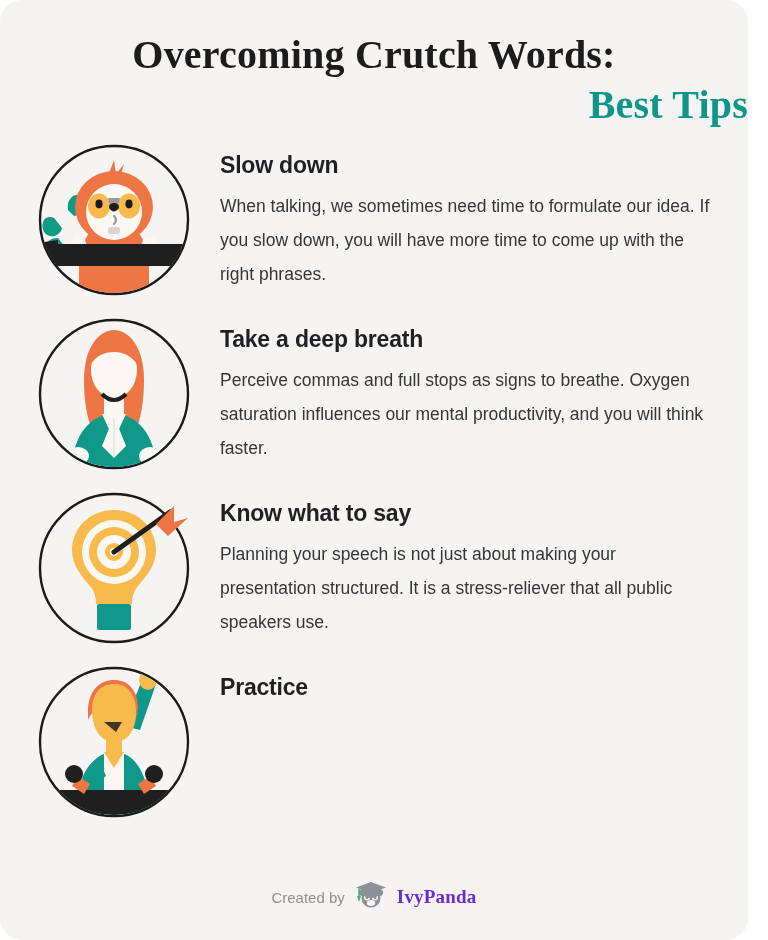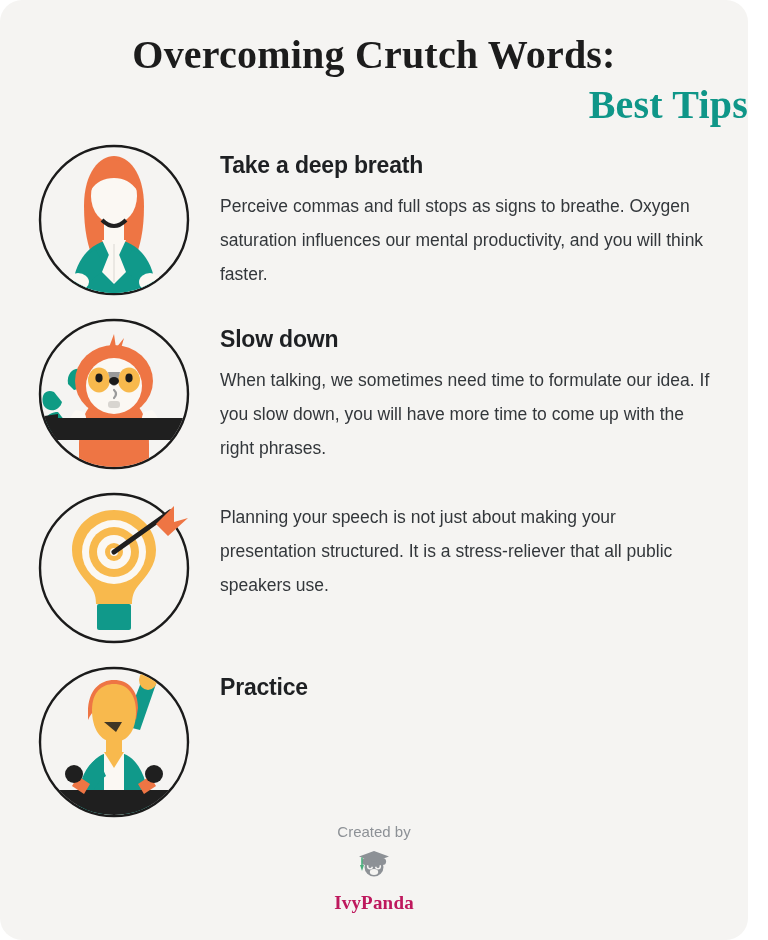--- a/index.html
+++ b/index.html
@@ -81,46 +81,91 @@
   
   .footer {
     position: absolute;
     left: 0;
     right: 0;
     bottom: 26px;
     display: flex;
     align-items: center;
     justify-content: center;
     gap: 9px;
-    flex-direction: column;
   }
   .footer-text {
     font-size: 15px;
     color: #8d9196;
   }
   .brand-name {
     font-family: "Liberation Serif", serif;
     font-weight: bold;
     font-size: 19px;
-    color: #be185d;
+    color: #6d28d9;
     letter-spacing: .2px;
   }
   .brand-logo { display: block; }
 </style>
 </head>
 <body>
 
 <div class="card">
 
   <div class="title-block">
     <div class="title-line">Overcoming Crutch Words:</div>
     <div class="title-line accent">Best Tips</div>
   </div>
 
   <div class="tips">
+
+    <div class="tip">
+      <div class="tip-icon">
+        <svg viewBox="0 0 152 152" xmlns="http://www.w3.org/2000/svg">
+          <circle cx="76" cy="76" r="74" fill="none" stroke="#1b1b1b" stroke-width="2.4"></circle>
+          <clipPath id="c1">
+              <circle cx="76" cy="76" r="73"></circle>
+            </clipPath>
+          <g clip-path="url(#c1)">
+
+            <path d="M16 74 C6 70 2 80 6 88 C12 96 22 92 24 84 Z" fill="#0e9b84"></path>
+            <path d="M20 94 C8 94 4 104 10 112 C18 119 28 112 27 103 Z" fill="#0e9b84"></path>
+            <path d="M30 66 C28 54 38 48 44 52 C50 58 46 70 36 72 Z" fill="#0e9b84"></path>
+
+            <path d="M41 126 C41 96 55 76 76 76 C97 76 111 96 111 126 L111 160 L41 160 Z" fill="#ee7544"></path>
+
+            <ellipse cx="76" cy="63" rx="39" ry="36" fill="#ee7544"></ellipse>
+
+            <path d="M70 32 L76 16 L78 30 L86 20 L82 34 Z" fill="#ee7544"></path>
+
+            <ellipse cx="76" cy="68" rx="28" ry="28" fill="#fbf8f3"></ellipse>
+
+            <ellipse cx="61" cy="62" rx="11" ry="12.5" fill="#f8b94d"></ellipse>
+            <ellipse cx="91" cy="62" rx="11" ry="12.5" fill="#f8b94d"></ellipse>
+            <ellipse cx="61" cy="60" rx="3.6" ry="4.4" fill="#1b1b1b"></ellipse>
+            <ellipse cx="91" cy="60" rx="3.6" ry="4.4" fill="#1b1b1b"></ellipse>
+
+            <path d="M70 54 L82 54 L79 66 Q76 70 73 66 Z" fill="#9a9a9a"></path>
+            <ellipse cx="76" cy="63" rx="5" ry="4" fill="#1b1b1b"></ellipse>
+
+            <path d="M76 72 q4 4 0 8" fill="none" stroke="#9a9a9a" stroke-width="2.2" stroke-linecap="round"></path>
+            <rect x="70" y="83" width="12" height="7" rx="3" fill="#d8d5d0"></rect>
+
+            <path d="M38 92 q-8 6 -6 18 l16 2 q2 -12 -2 -18 Z" fill="#fbf8f3"></path>
+            <path d="M114 92 q8 6 6 18 l-16 2 q-2 -12 2 -18 Z" fill="#fbf8f3"></path>
+
+            <rect x="-6" y="100" width="164" height="22" fill="#1f1f1f"></rect>
+            <path d="M-6 100 L20 96 L20 122 L-6 122 Z" fill="#1f1f1f"></path>
+          </g>
+        </svg>
+      </div>
+      <div class="tip-body">
+        <h2 class="tip-heading">Slow down</h2>
+        <p class="tip-text">When talking, we sometimes need time to formulate our idea. If you slow down, you will have more time to come up with the right phrases.</p>
+      </div>
+    </div>
 
     <div class="tip">
       <div class="tip-icon">
         <svg viewBox="0 0 152 152" xmlns="http://www.w3.org/2000/svg">
           <circle cx="76" cy="76" r="74" fill="none" stroke="#1b1b1b" stroke-width="2.4"></circle>
           <clipPath id="c2">
               <circle cx="76" cy="76" r="73"></circle>
             </clipPath>
           <g clip-path="url(#c2)">
             <ellipse cx="76" cy="140" rx="34" ry="12" fill="#bfe3dc"></ellipse>
@@ -154,84 +199,39 @@
       <div class="tip-body">
         <h2 class="tip-heading">Take a deep breath</h2>
         <p class="tip-text">Perceive commas and full stops as signs to breathe. Oxygen saturation influences our mental productivity, and you will think faster.</p>
       </div>
     </div>
 
     <div class="tip">
       <div class="tip-icon">
         <svg viewBox="0 0 152 152" xmlns="http://www.w3.org/2000/svg">
           <circle cx="76" cy="76" r="74" fill="none" stroke="#1b1b1b" stroke-width="2.4"></circle>
-          <clipPath id="c1">
-              <circle cx="76" cy="76" r="73"></circle>
-            </clipPath>
-          <g clip-path="url(#c1)">
-
-            <path d="M16 74 C6 70 2 80 6 88 C12 96 22 92 24 84 Z" fill="#0e9b84"></path>
-            <path d="M20 94 C8 94 4 104 10 112 C18 119 28 112 27 103 Z" fill="#0e9b84"></path>
-            <path d="M30 66 C28 54 38 48 44 52 C50 58 46 70 36 72 Z" fill="#0e9b84"></path>
-
-            <path d="M41 126 C41 96 55 76 76 76 C97 76 111 96 111 126 L111 160 L41 160 Z" fill="#ee7544"></path>
-
-            <ellipse cx="76" cy="63" rx="39" ry="36" fill="#ee7544"></ellipse>
-
-            <path d="M70 32 L76 16 L78 30 L86 20 L82 34 Z" fill="#ee7544"></path>
-
-            <ellipse cx="76" cy="68" rx="28" ry="28" fill="#fbf8f3"></ellipse>
-
-            <ellipse cx="61" cy="62" rx="11" ry="12.5" fill="#f8b94d"></ellipse>
-            <ellipse cx="91" cy="62" rx="11" ry="12.5" fill="#f8b94d"></ellipse>
-            <ellipse cx="61" cy="60" rx="3.6" ry="4.4" fill="#1b1b1b"></ellipse>
-            <ellipse cx="91" cy="60" rx="3.6" ry="4.4" fill="#1b1b1b"></ellipse>
-
-            <path d="M70 54 L82 54 L79 66 Q76 70 73 66 Z" fill="#9a9a9a"></path>
-            <ellipse cx="76" cy="63" rx="5" ry="4" fill="#1b1b1b"></ellipse>
-
-            <path d="M76 72 q4 4 0 8" fill="none" stroke="#9a9a9a" stroke-width="2.2" stroke-linecap="round"></path>
-            <rect x="70" y="83" width="12" height="7" rx="3" fill="#d8d5d0"></rect>
-
-            <path d="M38 92 q-8 6 -6 18 l16 2 q2 -12 -2 -18 Z" fill="#fbf8f3"></path>
-            <path d="M114 92 q8 6 6 18 l-16 2 q-2 -12 2 -18 Z" fill="#fbf8f3"></path>
-
-            <rect x="-6" y="100" width="164" height="22" fill="#1f1f1f"></rect>
-            <path d="M-6 100 L20 96 L20 122 L-6 122 Z" fill="#1f1f1f"></path>
-          </g>
-        </svg>
-      </div>
-      <div class="tip-body">
-        <h2 class="tip-heading">Slow down</h2>
-        <p class="tip-text">When talking, we sometimes need time to formulate our idea. If you slow down, you will have more time to come up with the right phrases.</p>
-      </div>
-    </div>
-
-    <div class="tip">
-      <div class="tip-icon">
-        <svg viewBox="0 0 152 152" xmlns="http://www.w3.org/2000/svg">
-          <circle cx="76" cy="76" r="74" fill="none" stroke="#1b1b1b" stroke-width="2.4"></circle>
 
           <path d="M76 18 C52 18 34 36 34 58 C34 74 44 84 52 94 C57 100 58 106 58 112 L94 112 C94 106 95 100 100 94 C108 84 118 74 118 58 C118 36 100 18 76 18 Z" fill="#f8b94d"></path>
 
           <circle cx="76" cy="60" r="32" fill="#fbf8f3"></circle>
           <circle cx="76" cy="60" r="25" fill="#f8b94d"></circle>
           <circle cx="76" cy="60" r="17" fill="#fbf8f3"></circle>
           <circle cx="76" cy="60" r="9" fill="#f8b94d"></circle>
           <circle cx="76" cy="60" r="4" fill="#fbf8f3"></circle>
 
           <rect x="59" y="112" width="34" height="26" rx="2" fill="#10998a"></rect>
 
           <line x1="76" y1="60" x2="132" y2="20" stroke="#1f1f1f" stroke-width="5" stroke-linecap="round"></line>
 
           <path d="M118 32 L136 14 L136 30 L150 26 L130 44 Z" fill="#ee7544"></path>
           <path d="M124 28 L140 12 L146 22 L132 38 Z" fill="#1f1f1f" opacity="0"></path>
         </svg>
       </div>
       <div class="tip-body">
+        <h2 class="tip-heading">Know what to say</h2>
         <p class="tip-text">Planning your speech is not just about making your presentation structured. It is a stress-reliever that all public speakers use.</p>
       </div>
     </div>
 
     <div class="tip">
       <div class="tip-icon">
         <svg viewBox="0 0 152 152" xmlns="http://www.w3.org/2000/svg">
           <circle cx="76" cy="76" r="74" fill="none" stroke="#1b1b1b" stroke-width="2.4"></circle>
           <clipPath id="c4">
               <circle cx="76" cy="76" r="73"></circle>

